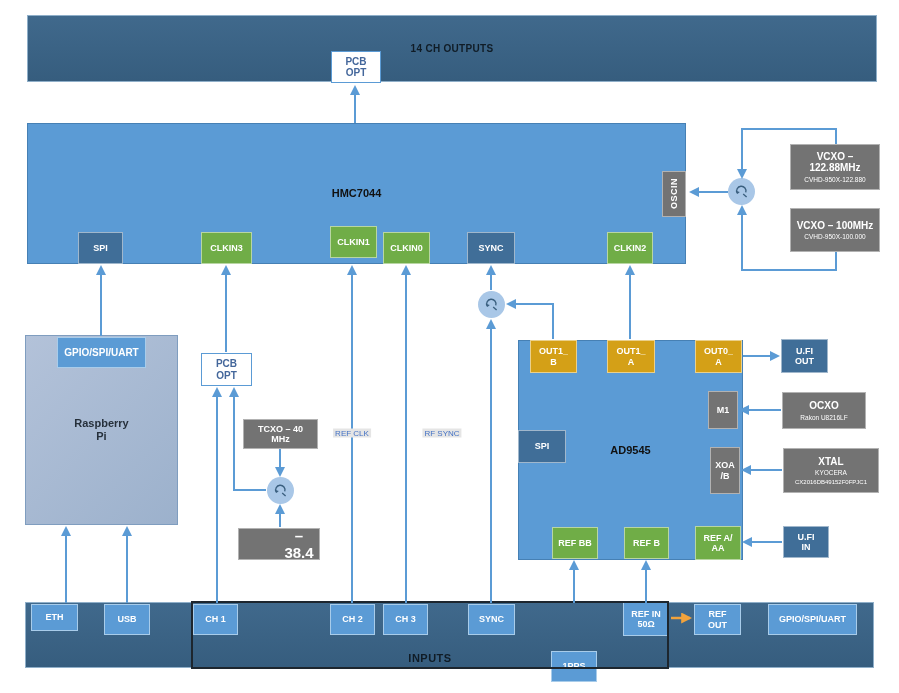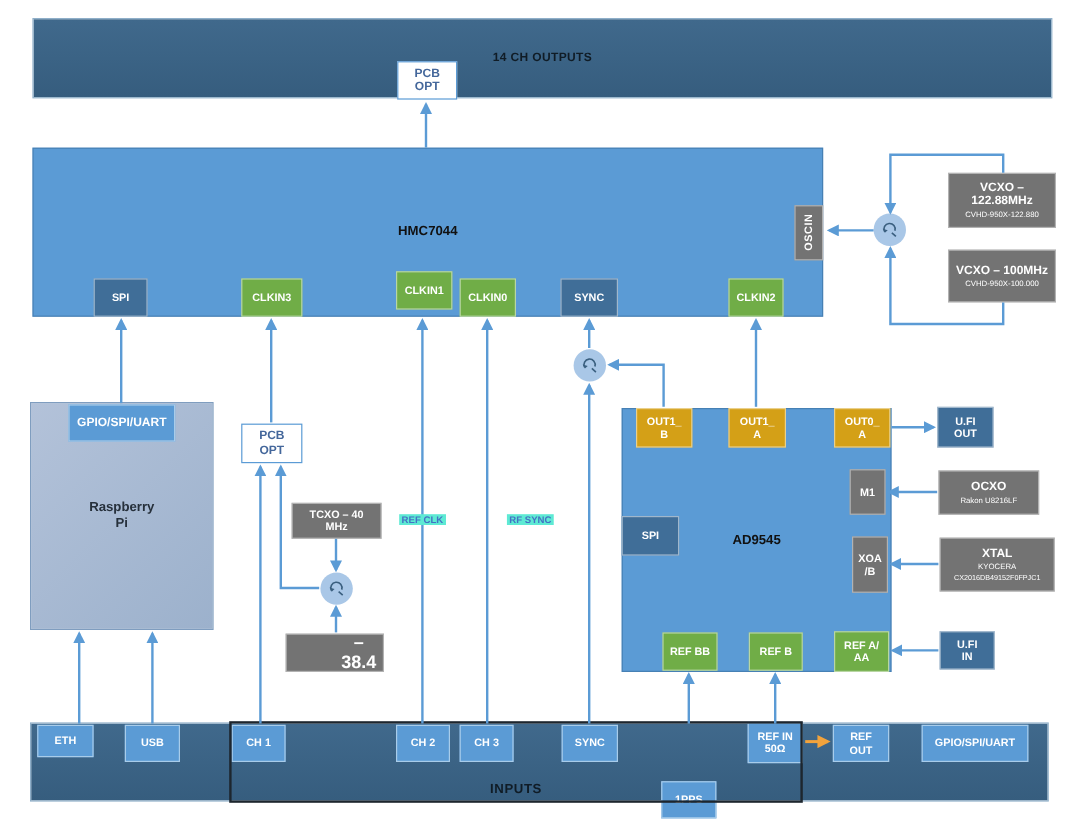--- a/index.html
+++ b/index.html
@@ -14,21 +14,21 @@
   .port{font-size:9px;font-weight:bold;color:#fff;border:1px solid rgba(255,255,255,.5);z-index:2;}
   .green{background:#70ad47;}
   .slate{background:#406e98;}
   .gold{background:#d4a017;}
   .orangebx{background:#737373;border:1px solid rgba(255,255,255,.45);color:#fff;z-index:2;}
   .orangebx .t{font-size:10px;font-weight:bold;}
   .orangebx .s{font-size:6.5px;margin-top:2px;}
   .whiteopt{background:#fff;border:1.5px solid #5b9bd5;color:#44679b;font-size:10px;font-weight:bold;z-index:2;}
   .lightitem{background:#5b9bd5;border:1px solid #a8ccea;color:#fff;font-size:9px;font-weight:bold;z-index:2;}
   .circle{border-radius:50%;background:#a9c7e7;z-index:2;display:flex;align-items:center;justify-content:center;}
-  .wirelabel{position:absolute;z-index:4;background:#5eead4;color:#4472c4;font-size:8px;font-weight:bold;
+  .wirelabel{position:absolute;z-index:4;background:#e5e5e5;color:#4472c4;font-size:8px;font-weight:normal;
              padding:0 2px;transform:translate(-50%,-50%);white-space:nowrap;}
   #wires{position:absolute;left:0;top:0;width:899px;height:693px;z-index:3;pointer-events:none;}
   .rpi{background:linear-gradient(135deg,#b3c2d9,#9cb1cc);border:1px solid #7f9dbf;color:#26303b;
        font-weight:bold;font-size:11px;z-index:1;}
   .oscin{writing-mode:vertical-rl;transform:rotate(180deg);letter-spacing:.5px;}
   .inputs-outline{border:2px solid #1d262e;z-index:3;background:transparent;}
   .inputs-outline .lbl{position:absolute;bottom:3px;left:0;width:100%;text-align:center;
                        color:#101c26;font-weight:bold;font-size:11px;letter-spacing:.5px;}
 </style>
 </head>

